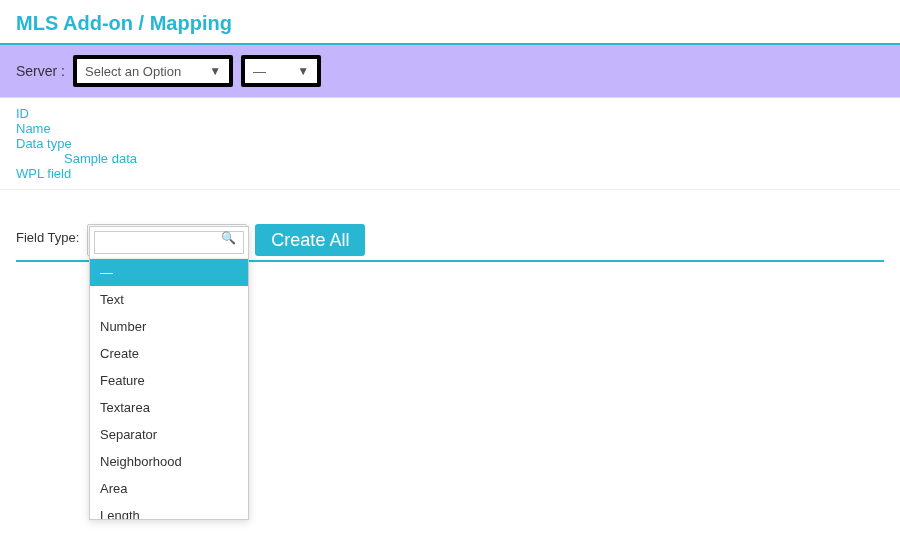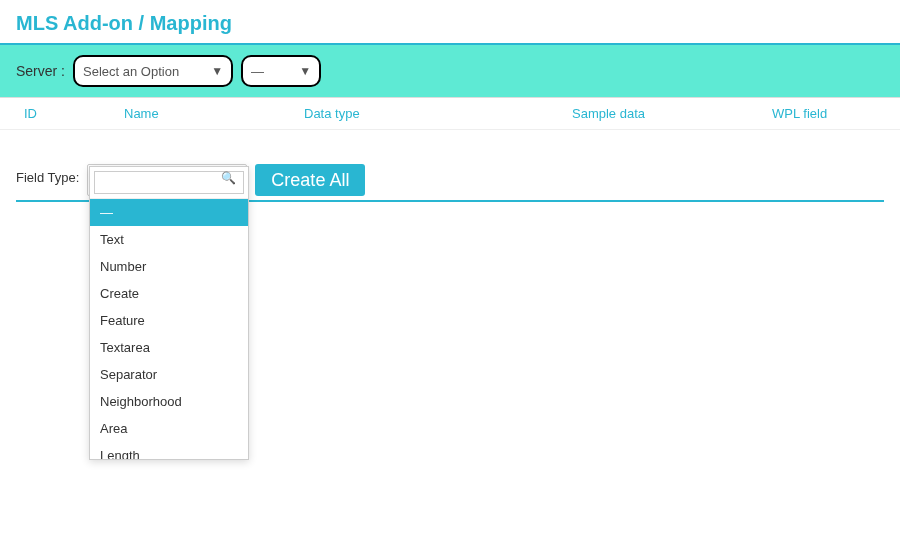--- a/index.html
+++ b/index.html
@@ -29,36 +29,36 @@
       color: #29b6d2;
       font-size: 20px;
       font-weight: bold;
     }
 
     
     .toolbar-row {
       display: flex;
       align-items: center;
       padding: 10px 16px;
-      background: #5eead4;
+      background: #c4b5fd;
       border-bottom: 1px solid #ddd;
       gap: 8px;
     }
     .toolbar-label {
       font-size: 14px;
       color: #333;
       font-weight: normal;
     }
 
     .select-box {
       display: flex;
       align-items: center;
       background: #fff;
-      border: 2px solid #000000;
-      border-radius: 10px;
+      border: 4px solid #000000;
+      border-radius: 2px;
       padding: 4px 8px;
       cursor: pointer;
       min-width: 160px;
       justify-content: space-between;
       height: 32px;
       font-size: 13px;
       color: #555;
     }
     .select-box .arrow {
       color: #555;
@@ -66,23 +66,24 @@
       margin-left: 8px;
     }
 
     .select-box-small {
       min-width: 80px;
     }
 
     
     .column-headers {
       display: flex;
-      padding: 8px 24px;
+      padding: 8px 16px;
       background: #fff;
       border-bottom: 1px solid #eee;
+      flex-direction: column;
     }
     .col-header {
       color: #29b6d2;
       font-size: 13px;
       font-weight: normal;
     }
     .col-id { width: 100px; }
     .col-name { width: 180px; }
     .col-datatype { width: 220px; }
     .col-sample { width: 200px; margin-left: 48px; }

